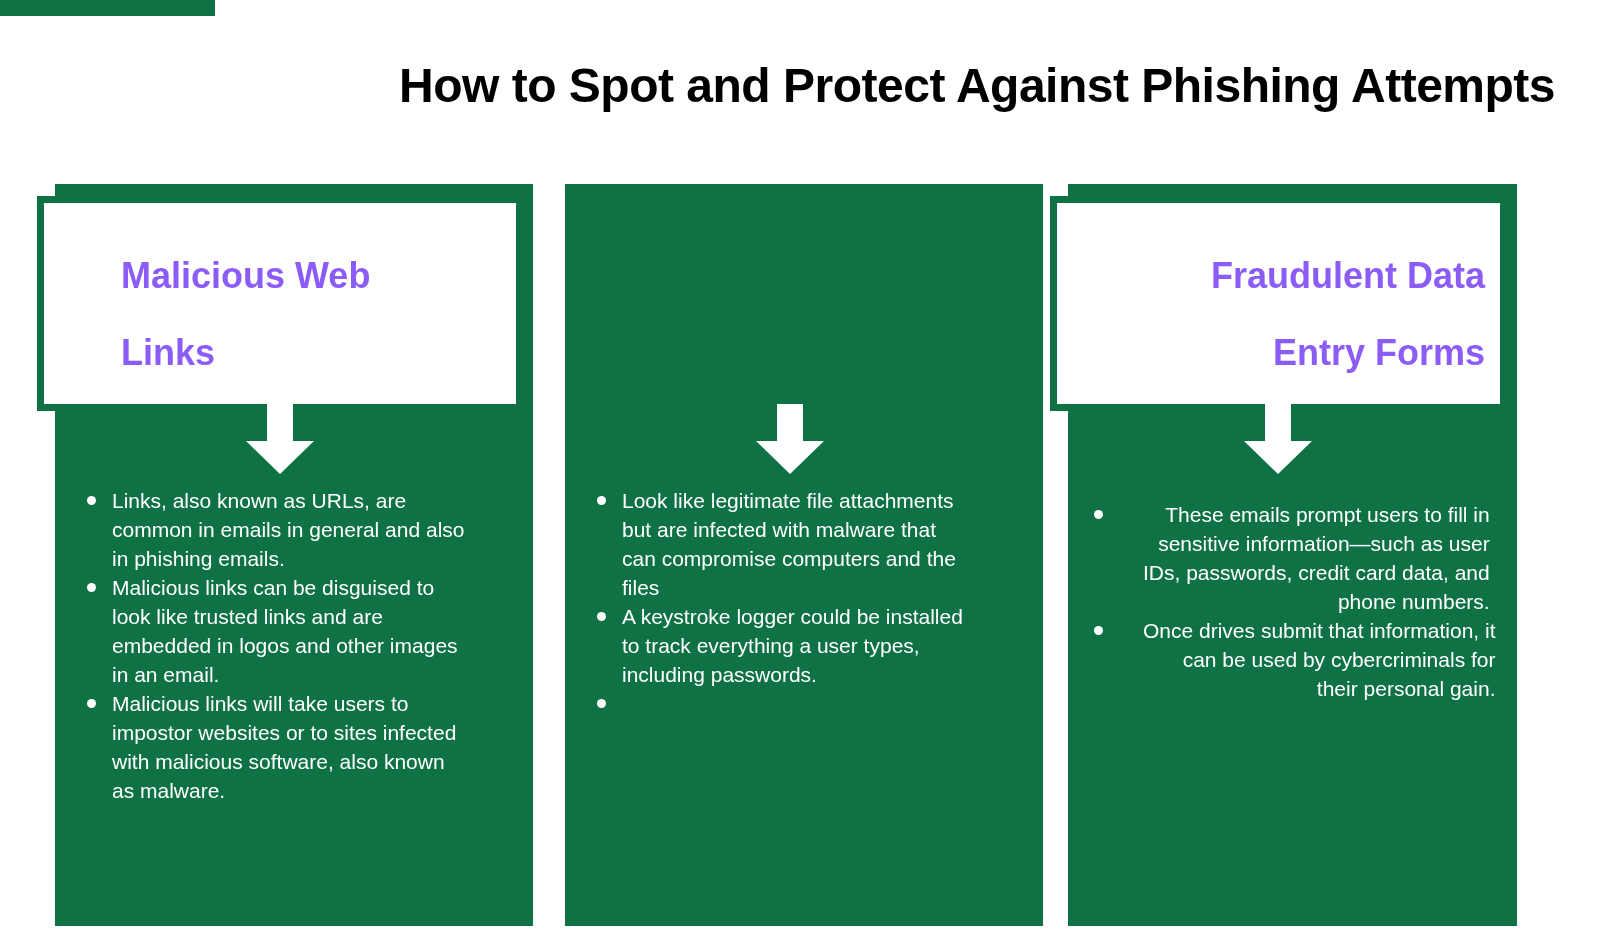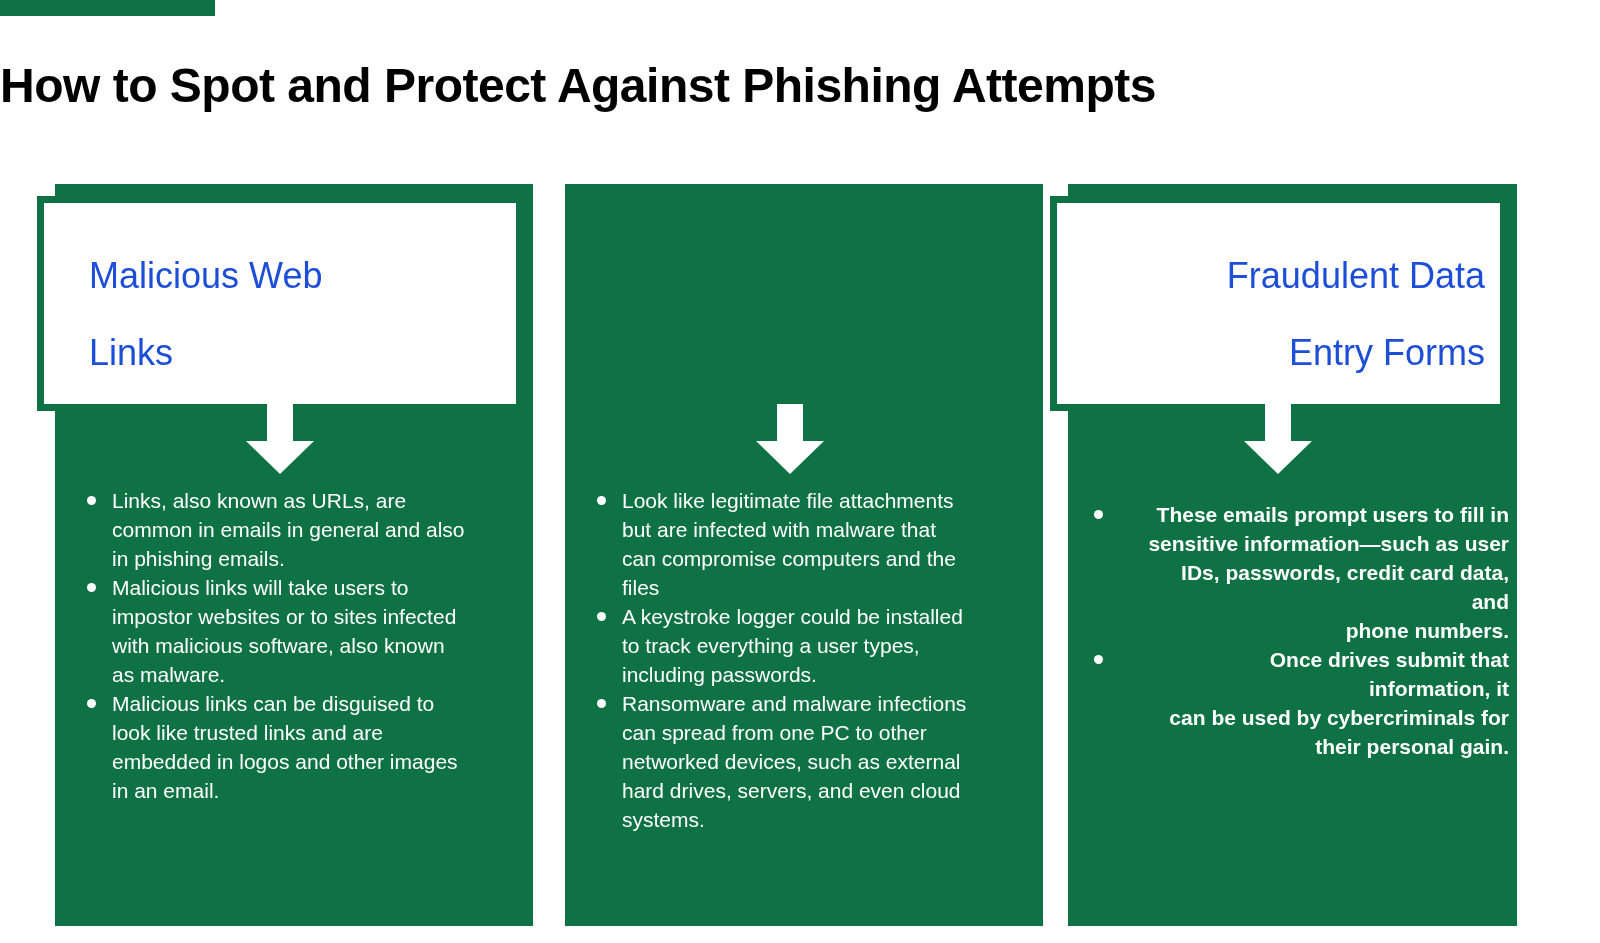--- a/index.html
+++ b/index.html
@@ -5,47 +5,48 @@
   html,body{margin:0;padding:0;background:#ffffff;}
   .canvas{
     position:relative;width:1600px;height:943px;background:#ffffff;
     overflow:hidden;font-family:"Liberation Sans",sans-serif;
   }
   .top-accent{
     position:absolute;left:0;top:0;width:215px;height:16px;background:#0f7245;
   }
   .page-title{
     position:absolute;left:0;top:58px;width:1555px;
-    text-align:left;font-size:48px;font-weight:bold;color:#000000;
+    text-align:right;font-size:48px;font-weight:bold;color:#000000;
     letter-spacing:-0.5px;white-space:nowrap;
   }
   .col{position:absolute;top:184px;height:742px;}
   .col-1{left:37px;width:496px;}
   .col-2{left:547px;width:496px;}
   .col-3{left:1050px;width:467px;text-align:right;}
   .backdrop{
     position:absolute;left:18px;right:0;top:0;bottom:0;background:#0f7245;
   }
   .headerbox{
     position:absolute;left:0;top:12px;right:10px;height:215px;
     background:#ffffff;border:7px solid #0f7245;box-sizing:border-box;
     padding:34px 15px 0 45px;z-index:2;
   }
   .header-title{
-    font-size:36px;line-height:77px;font-weight:normal;color:#1d4ed8;
+    font-size:36px;line-height:77px;font-weight:bold;color:#8b5cf6;
     white-space:pre-line;
+    margin-left:32px;
   }
   .arrow{position:absolute;top:220px;z-index:3;}
   .col-1 .arrow{left:209px;}
   .col-2 .arrow{left:209px;}
   .col-3 .arrow{left:194px;}
   .bullets{position:absolute;top:302px;left:0;right:0;z-index:1;}
   .col-3 .bullets{top:316px;}
   .bullets ul{margin:0;padding:0 8px 0 50px;list-style:none;}
-  .col-3 .bullets ul{padding-left:44px;font-weight:bold;}
+  .col-3 .bullets ul{padding-left:44px;}
   .bullets li{display:flex;align-items:flex-start;}
   .dot{
     flex:none;width:9px;height:9px;border-radius:50%;background:#ffffff;
     margin-top:10px;
   }
   .btext{
     margin-left:16px;color:#ffffff;font-size:21px;line-height:29px;
     white-space:pre-line;
   }
   .col-3 .btext{margin-left:40px;}
@@ -71,31 +72,31 @@
     <div class="bullets">
       <ul>
         <li>
           <span class="dot"></span>
           <span class="btext">Links, also known as URLs, are
 common in emails in general and also
 in phishing emails.</span>
         </li>
         <li>
           <span class="dot"></span>
+          <span class="btext">Malicious links can be disguised to
+look like trusted links and are
+embedded in logos and other images
+in an email.</span>
+        </li>
+        <li>
+          <span class="dot"></span>
           <span class="btext">Malicious links will take users to
 impostor websites or to sites infected
 with malicious software, also known
 as malware.</span>
-        </li>
-        <li>
-          <span class="dot"></span>
-          <span class="btext">Malicious links can be disguised to
-look like trusted links and are
-embedded in logos and other images
-in an email.</span>
         </li>
       </ul>
     </div>
   </div>
 
   <div class="col col-2">
     <div class="backdrop"></div>
     <svg class="arrow" width="68" height="70" viewBox="0 0 68 70">
       <polygon points="21,0 47,0 47,37 68,37 34,70 0,37 21,37" fill="#ffffff"></polygon>
     </svg>
@@ -109,25 +110,20 @@
 files</span>
         </li>
         <li>
           <span class="dot"></span>
           <span class="btext">A keystroke logger could be installed
 to track everything a user types,
 including passwords.</span>
         </li>
         <li>
           <span class="dot"></span>
-          <span class="btext">Ransomware and malware infections
-can spread from one PC to other
-networked devices, such as external
-hard drives, servers, and even cloud
-systems.</span>
         </li>
       </ul>
     </div>
   </div>
 
   <div class="col col-3">
     <div class="backdrop"></div>
     <div class="headerbox">
       <div class="header-title">Fraudulent Data
 Entry Forms</div>

